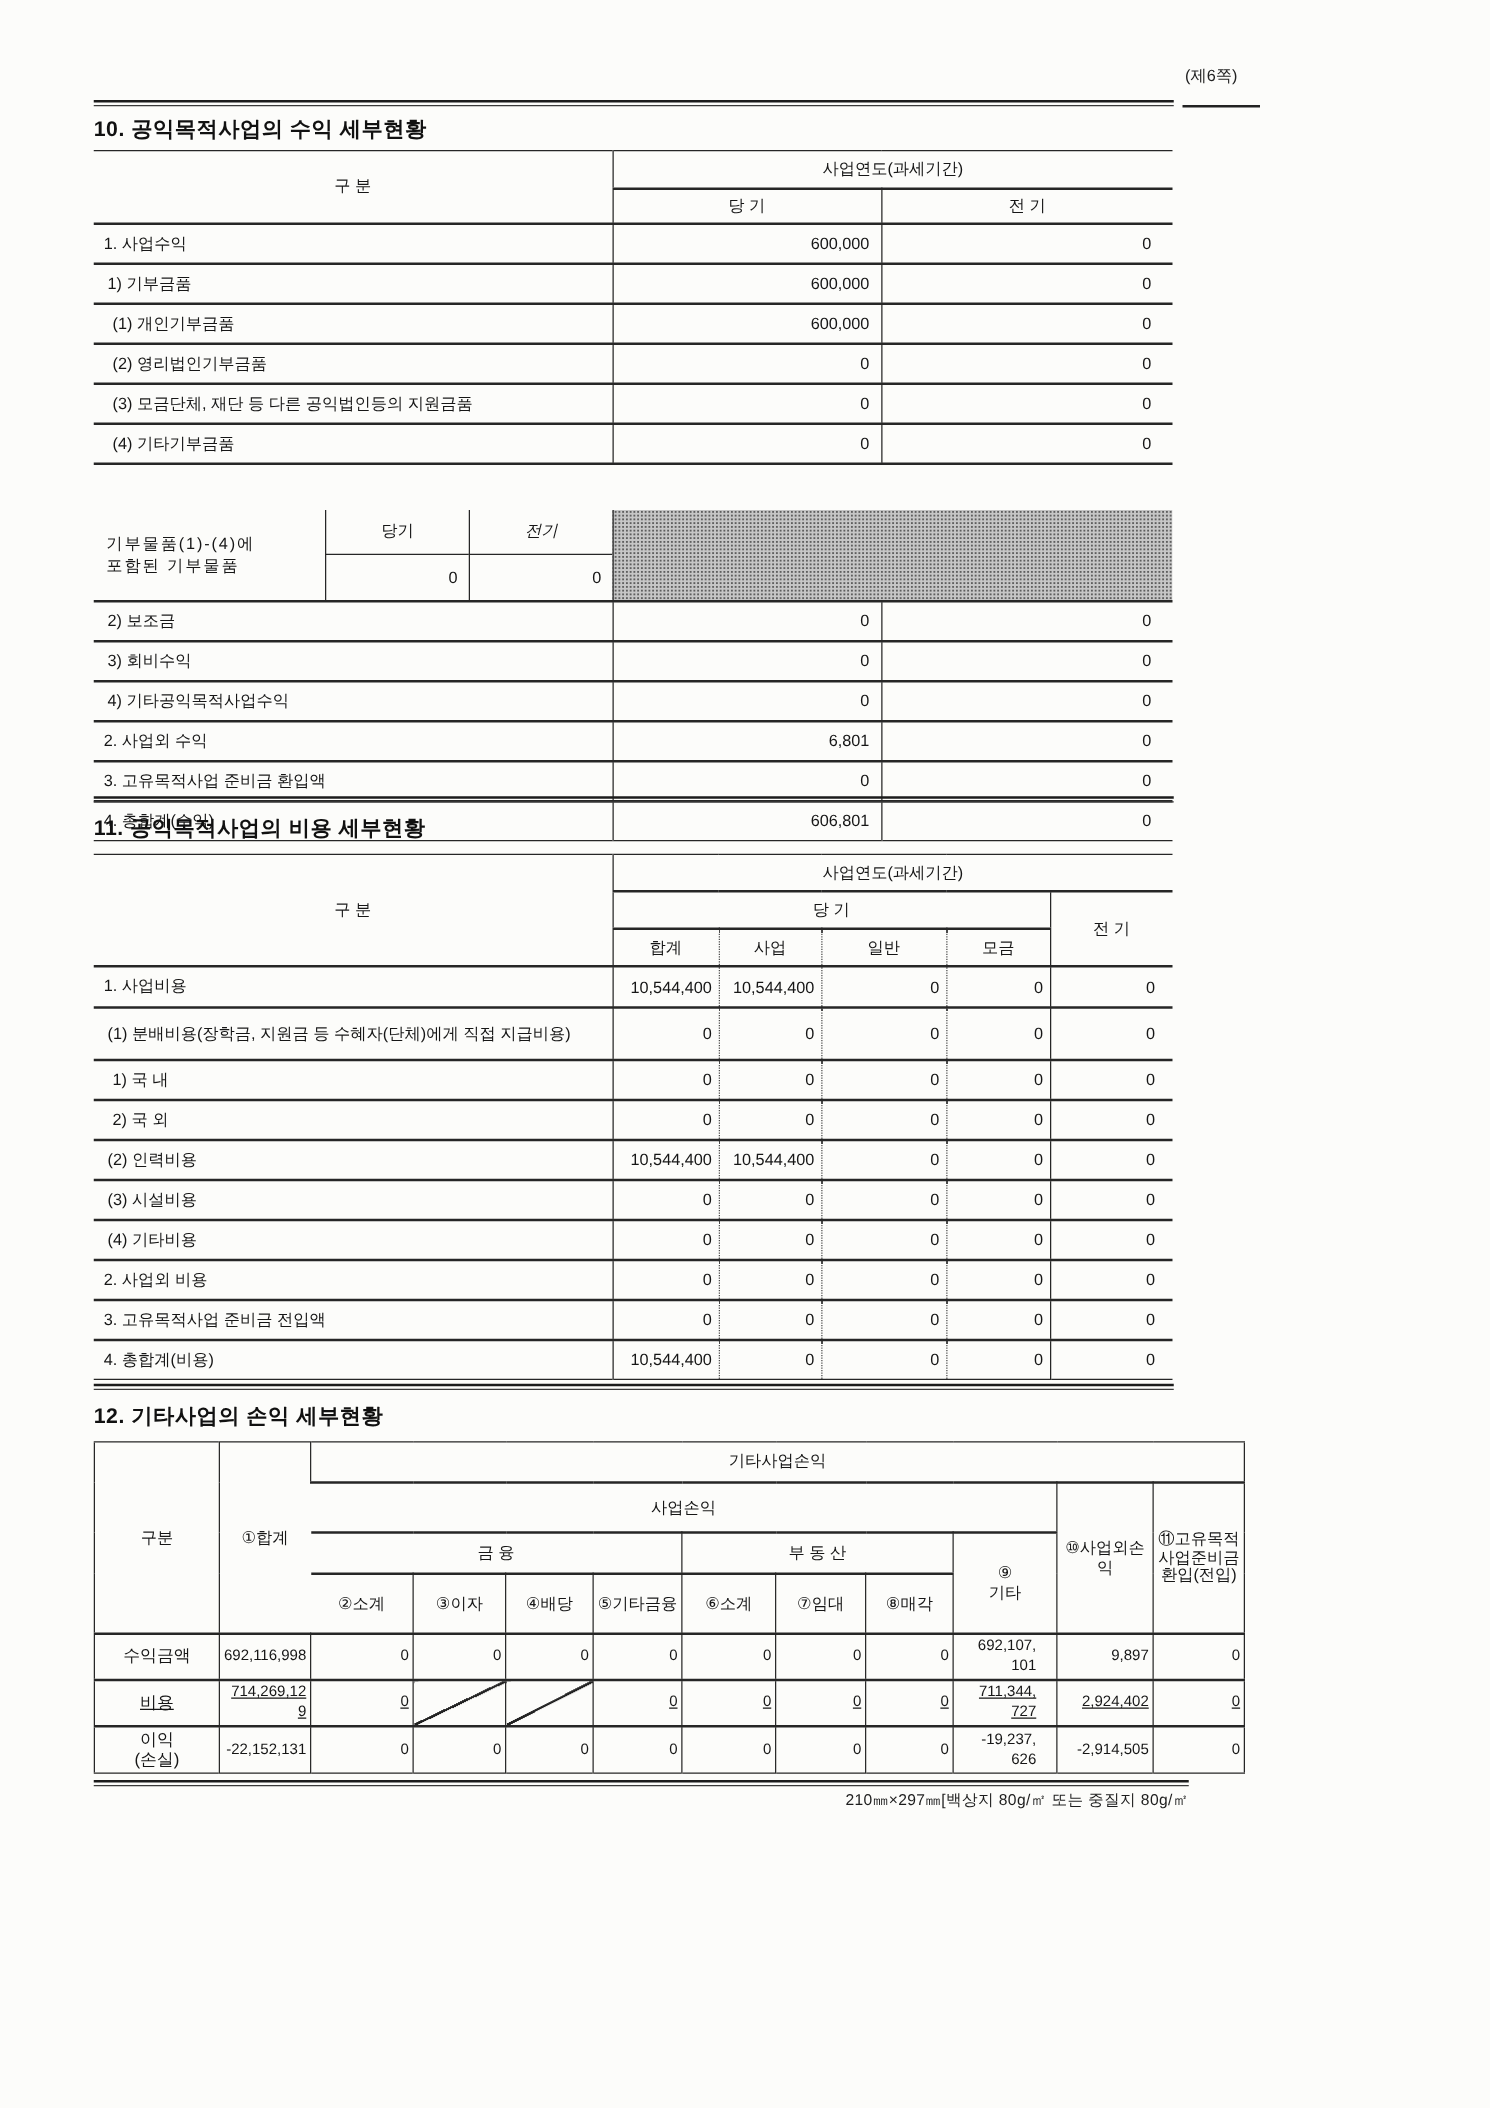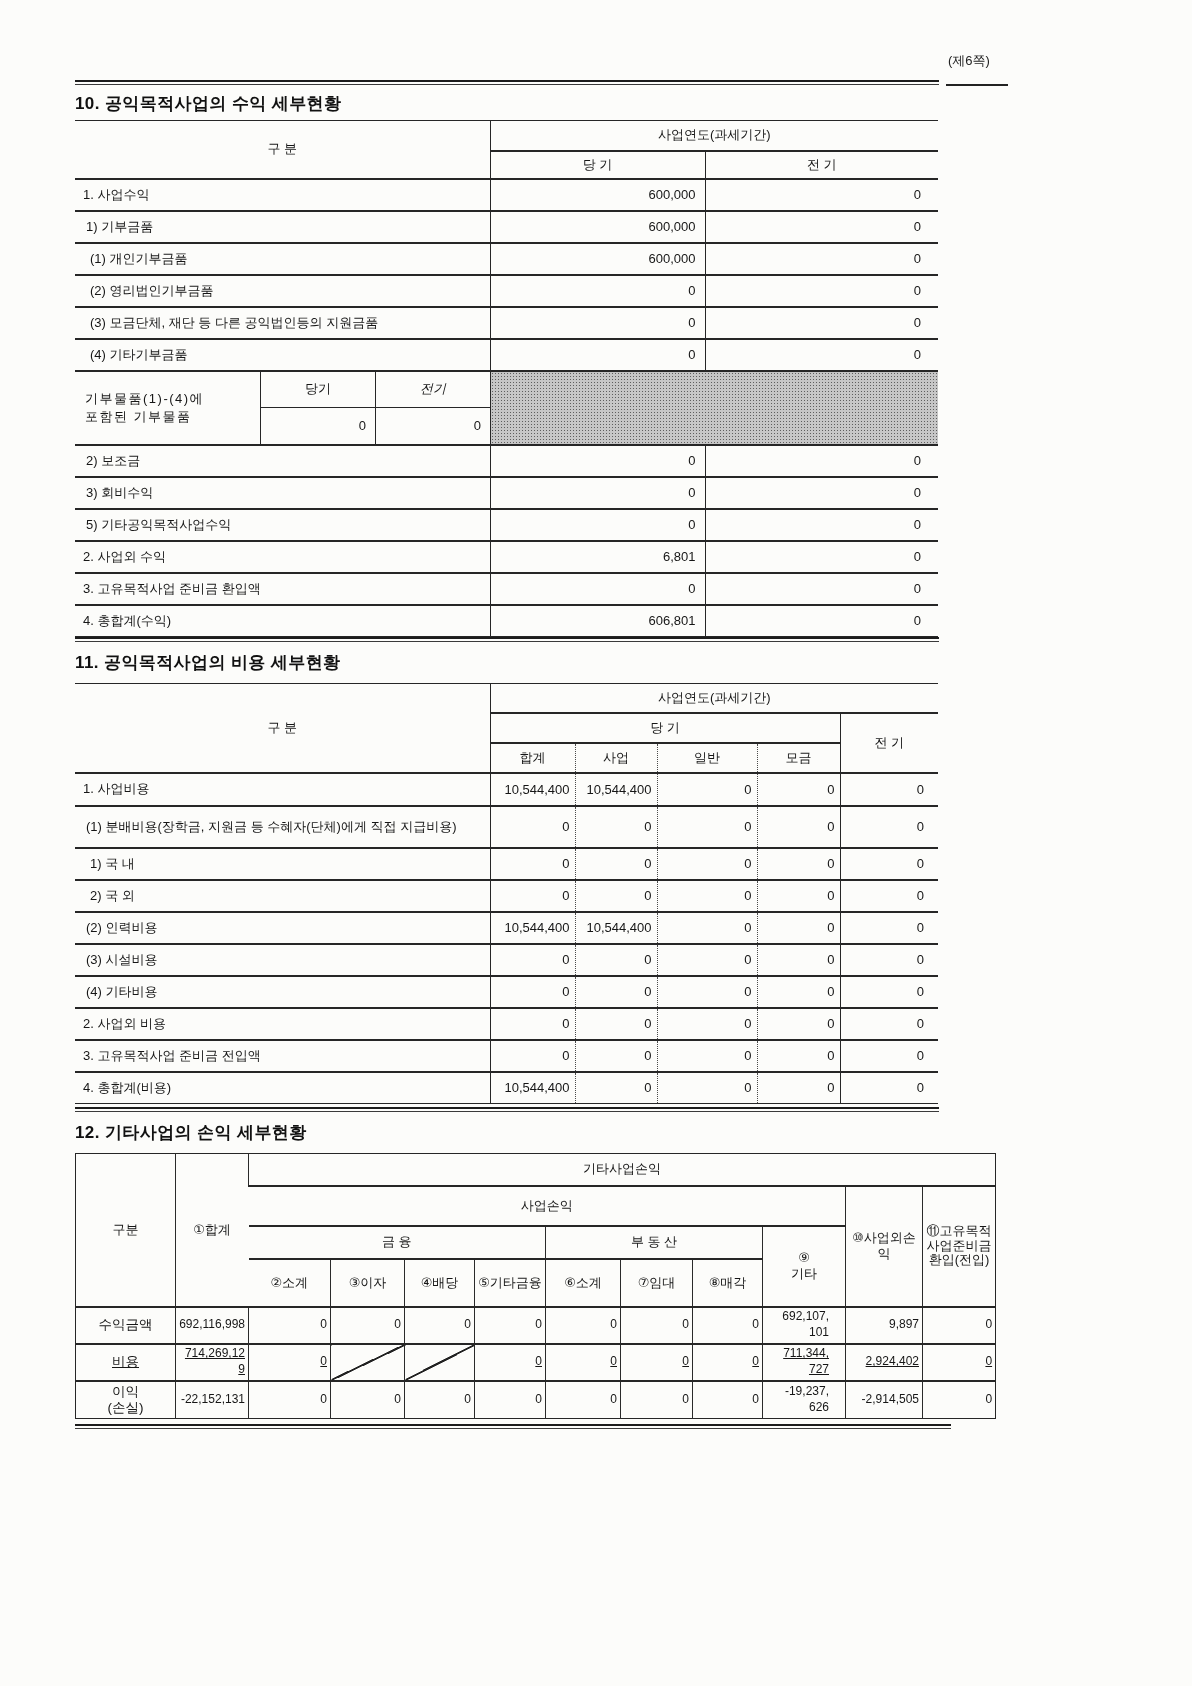--- a/index.html
+++ b/index.html
@@ -28,21 +28,21 @@
   .i2{padding-left:15px;}
   .vs{border-left:1.6px solid #262626;}   
   .vd{border-left:1px dotted #4a4a4a;}    
 
   
   #s10{top:120px;left:75px;width:863px;}
   #s10 tr{height:32px;}
   #s10 tr.h1{height:30px;} #s10 tr.h2{height:28px;}
   #s10 tr.sp{height:72px;}
   
-  .sp-grid{display:grid;grid-template-columns:185px 115px 115px 448px;grid-template-rows:36px 36px;height:72px;}
+  .sp-grid{display:grid;grid-template-columns:185px 115px 115px 448px;grid-template-rows:36px 36px;height:72px;margin-top:36px;}
   .sp-label{grid-row:1/3;grid-column:1;display:flex;flex-direction:column;justify-content:center;padding-left:10px;letter-spacing:1.5px;line-height:1.35;font-size:13px;}
   .sp-h{display:flex;align-items:center;justify-content:center;border-left:1.2px solid #262626;border-bottom:1.2px solid #262626;font-size:13px;}
   .sp-v{display:flex;align-items:center;justify-content:flex-end;padding-right:9px;border-left:1.2px solid #262626;font-size:13px;}
   .sp-hatch{grid-row:1/3;grid-column:4;border-left:1.6px solid #262626;
     background-color:#c6c6c6;
     background-image:radial-gradient(circle,#5e5e5e 0.9px,rgba(0,0,0,0) 1px);
     background-size:3px 3px;}
 
   
   #s11{top:683px;left:75px;width:863px;}
@@ -145,21 +145,21 @@
       <td class="lbl i1">2) 보조금</td>
       <td class="num vs">0</td>
       <td class="num numpri vs">0</td>
     </tr>
     <tr>
       <td class="lbl i1">3) 회비수익</td>
       <td class="num vs">0</td>
       <td class="num numpri vs">0</td>
     </tr>
     <tr>
-      <td class="lbl i1">5) 기타공익목적사업수익</td>
+      <td class="lbl i1">4) 기타공익목적사업수익</td>
       <td class="num vs">0</td>
       <td class="num numpri vs">0</td>
     </tr>
     <tr>
       <td class="lbl">2. 사업외 수익</td>
       <td class="num vs">6,801</td>
       <td class="num numpri vs">0</td>
     </tr>
     <tr>
       <td class="lbl">3. 고유목적사업 준비금 환입액</td>
@@ -372,14 +372,15 @@
       <td class="dnum">0</td>
       <td class="dnum">0</td>
       <td class="dnum dnum9">-19,237,626</td>
       <td class="dnum">-2,914,505</td>
       <td class="dnum">0</td>
     </tr>
   </tbody>
     </table>
 
   <div class="hrule" style="top:1424px;left:75px;width:876px;"></div>
+  <div class="footer">210㎜×297㎜[백상지 80g/㎡ 또는 중질지 80g/㎡</div>
 
 </div>
 
 </body></html>

